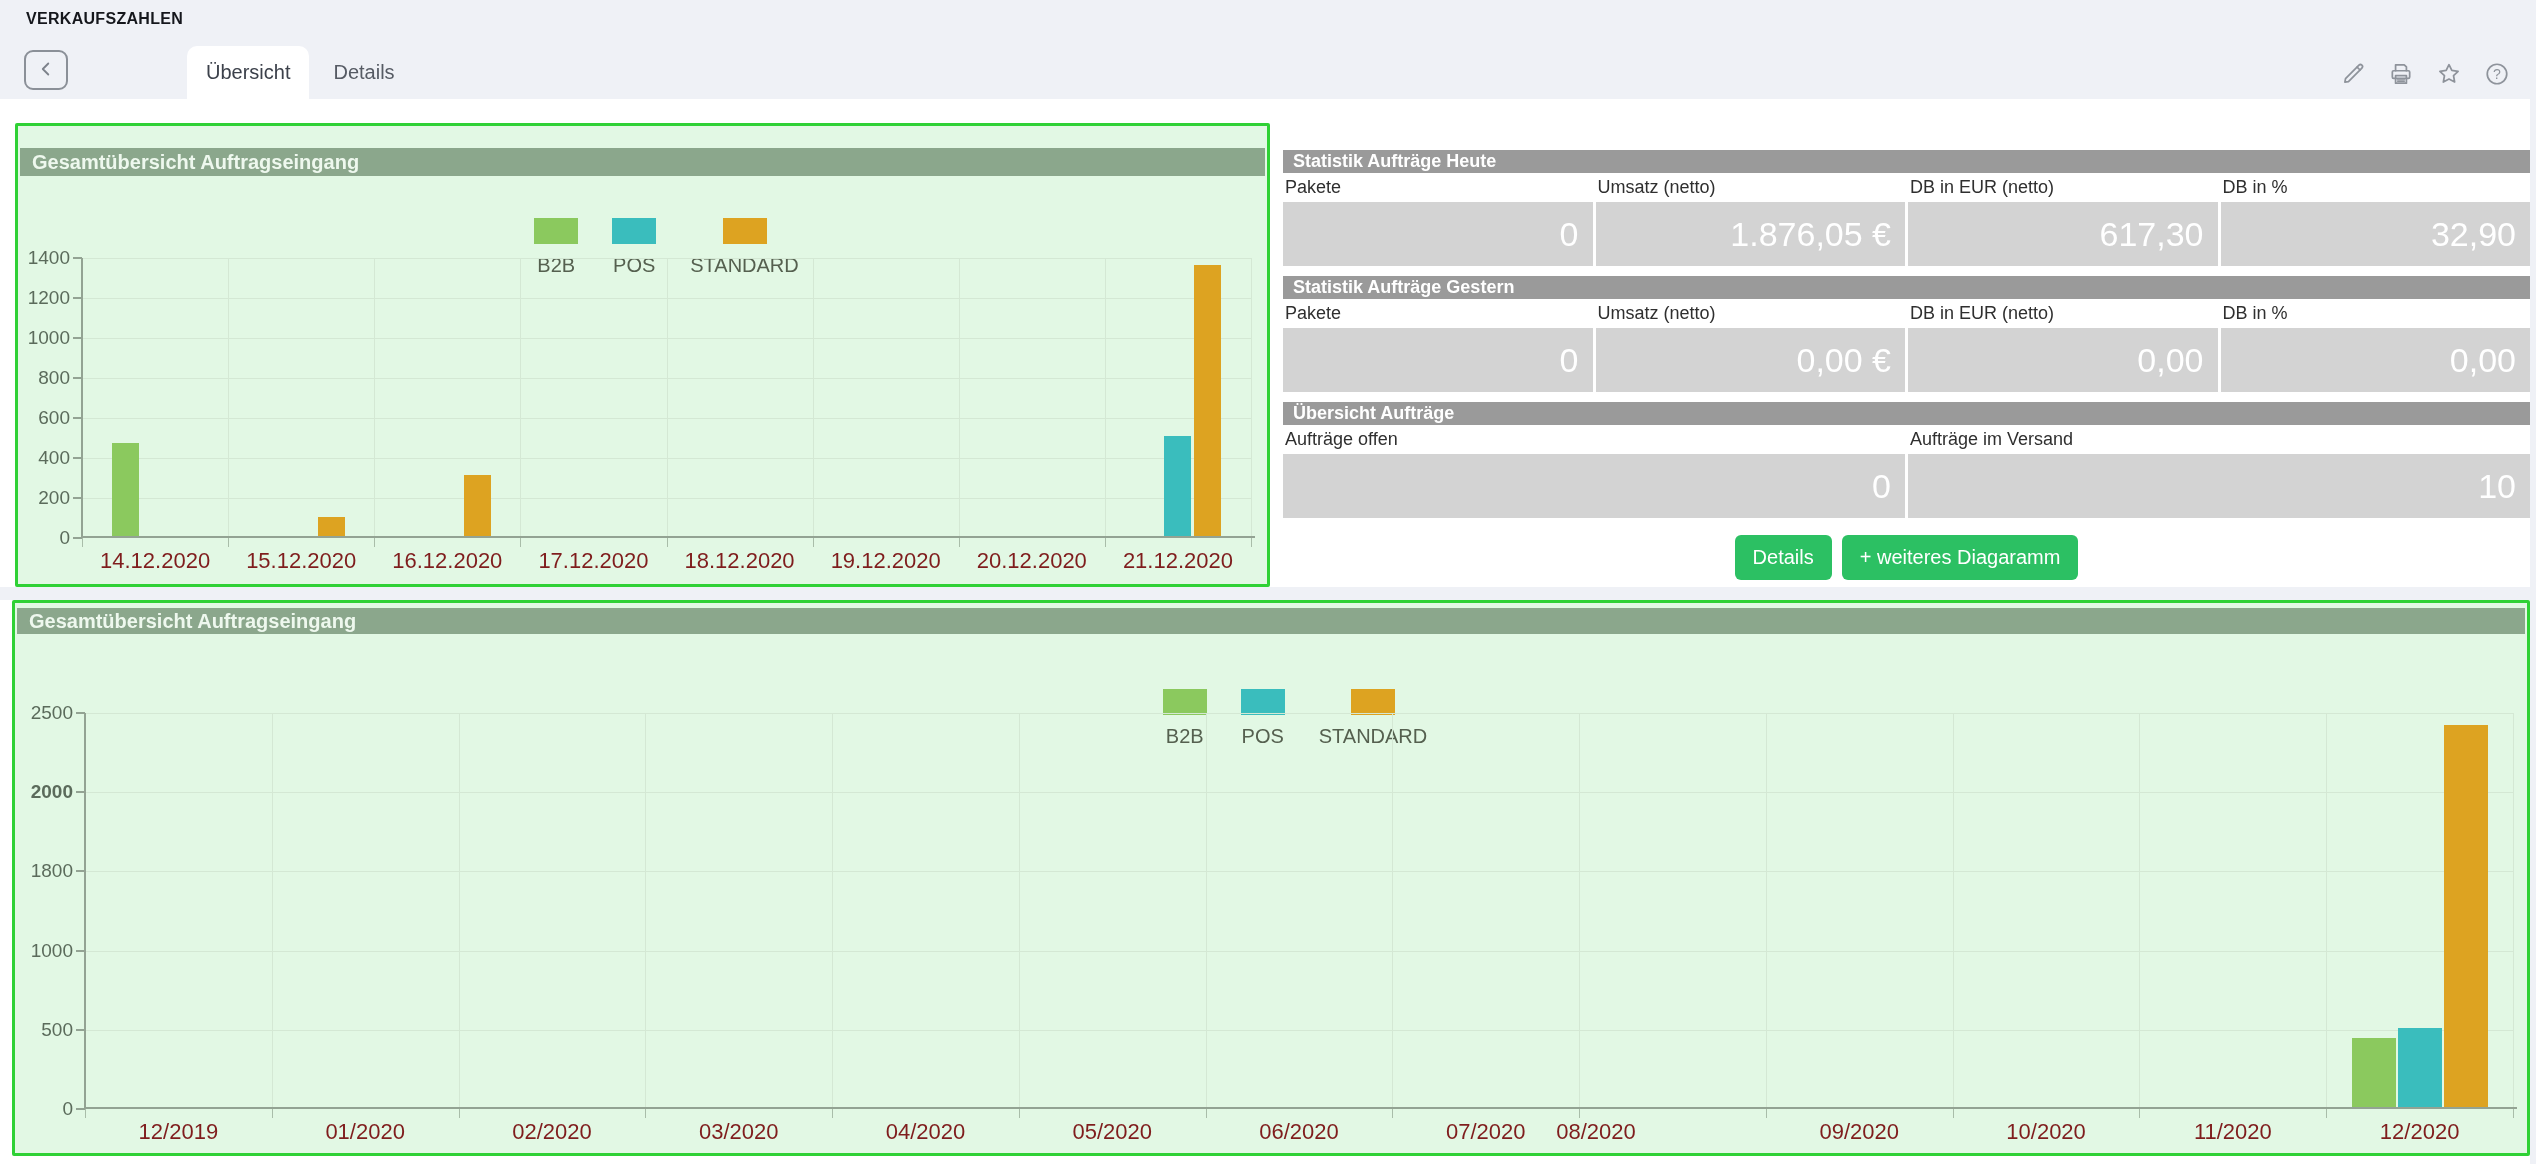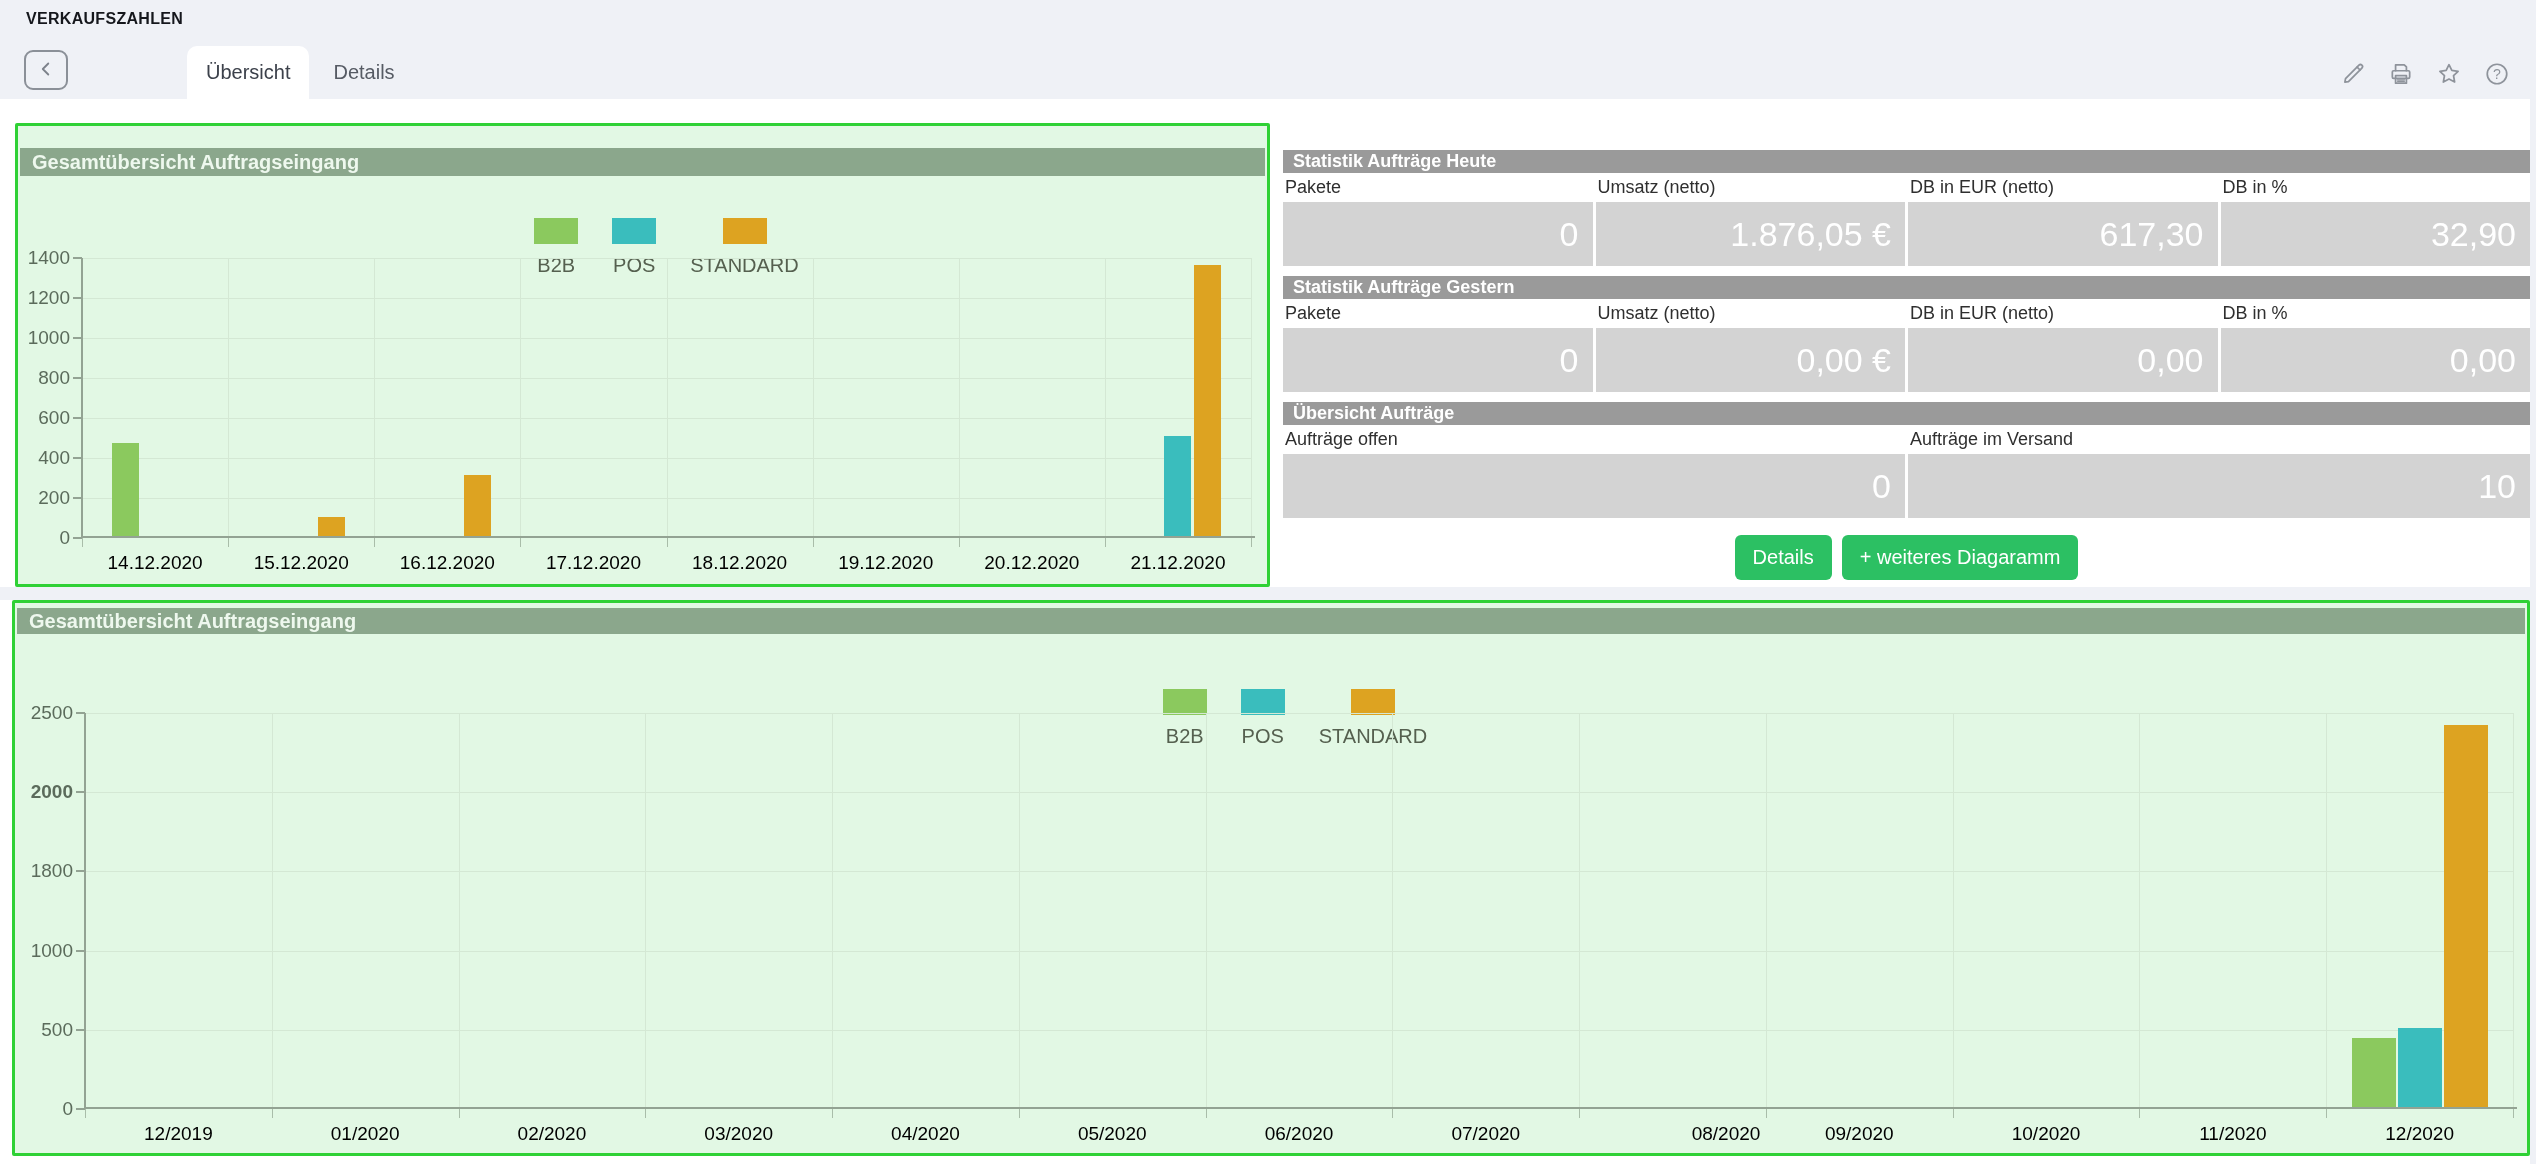--- a/index.html
+++ b/index.html
@@ -37,21 +37,21 @@
   .plot { position:absolute; overflow:visible; }
   #plot1 { left:64px; right:16px; top:132px; bottom:46px; }
   #plot2 { left:70px; right:14px; top:110px; bottom:44px; }
   .gridline-h { position:absolute; left:0; right:0; height:1px; background:#d4e8d4; }
   .gridline-v { position:absolute; top:0; bottom:0; width:1px; background:#d4e8d4; }
   .axis-y { position:absolute; left:-1px; top:0; bottom:0; width:2px; background:#93a393; }
   .axis-x { position:absolute; left:-1px; right:-4px; bottom:0; height:2px; background:#93a393; }
   .ytick-label { position:absolute; width:56px; text-align:right; font-size:19px; color:#5b6b5b; transform:translateY(-50%); left:-68px; }
   .ytick-mark { position:absolute; left:-9px; width:9px; height:2px; background:#93a393; transform:translateY(-50%); }
   .xtick-mark { position:absolute; bottom:-9px; width:1px; height:9px; background:#a9bda9; }
-  .xtick-label { position:absolute; bottom:-36px; transform:translateX(-50%); font-size:19px; color:#000000; white-space:nowrap; }
+  .xtick-label { position:absolute; bottom:-36px; transform:translateX(-50%); font-size:22px; color:#7f1d1d; white-space:nowrap; }
   .bar { position:absolute; bottom:1px; }
 
   
   .stats { margin-left:13px; margin-top:27px; flex:1; }
   .stat-header { background:#9a9a9a; color:#ffffff; font-weight:bold; font-size:18px; height:23px; line-height:23px; padding-left:10px; }
   .stat-labels { display:grid; column-gap:3px; padding:4px 0 4px; }
   .stat-labels.cols4, .stat-values.cols4 { grid-template-columns:repeat(4,1fr); }
   .stat-labels.cols2, .stat-values.cols2 { grid-template-columns:repeat(2,1fr); }
   .stat-labels span { font-size:18px; color:#2f2f2f; padding-left:2px; }
   .stat-values { display:grid; column-gap:3px; margin-bottom:10px; }
@@ -301,21 +301,21 @@
           <div class="xtick-mark" style="left: 2241.23px;"></div>
           <div class="xtick-mark" style="left: 2428px;"></div>
           <div class="xtick-label" style="left: 93.3846px;">12/2019</div>
           <div class="xtick-label" style="left: 280.154px;">01/2020</div>
           <div class="xtick-label" style="left: 466.923px;">02/2020</div>
           <div class="xtick-label" style="left: 653.692px;">03/2020</div>
           <div class="xtick-label" style="left: 840.462px;">04/2020</div>
           <div class="xtick-label" style="left: 1027.23px;">05/2020</div>
           <div class="xtick-label" style="left: 1214px;">06/2020</div>
           <div class="xtick-label" style="left: 1400.77px;">07/2020</div>
-          <div class="xtick-label" style="left: 1641px;">08/2020</div>
+          <div class="xtick-label" style="left: 1511px;">08/2020</div>
           <div class="xtick-label" style="left: 1774.31px;">09/2020</div>
           <div class="xtick-label" style="left: 1961.08px;">10/2020</div>
           <div class="xtick-label" style="left: 2147.85px;">11/2020</div>
           <div class="xtick-label" style="left: 2334.62px;">12/2020</div>
           <div class="bar" style="left: 2266.62px; width: 44px; height: 69.696px; background: rgb(139, 201, 94);"></div>
           <div class="bar" style="left: 2312.62px; width: 44px; height: 79.992px; background: rgb(58, 189, 189);"></div>
           <div class="bar" style="left: 2358.62px; width: 44px; height: 383.328px; background: rgb(221, 163, 33);"></div>
           <div class="axis-y"></div>
           <div class="axis-x"></div>
         </div>

